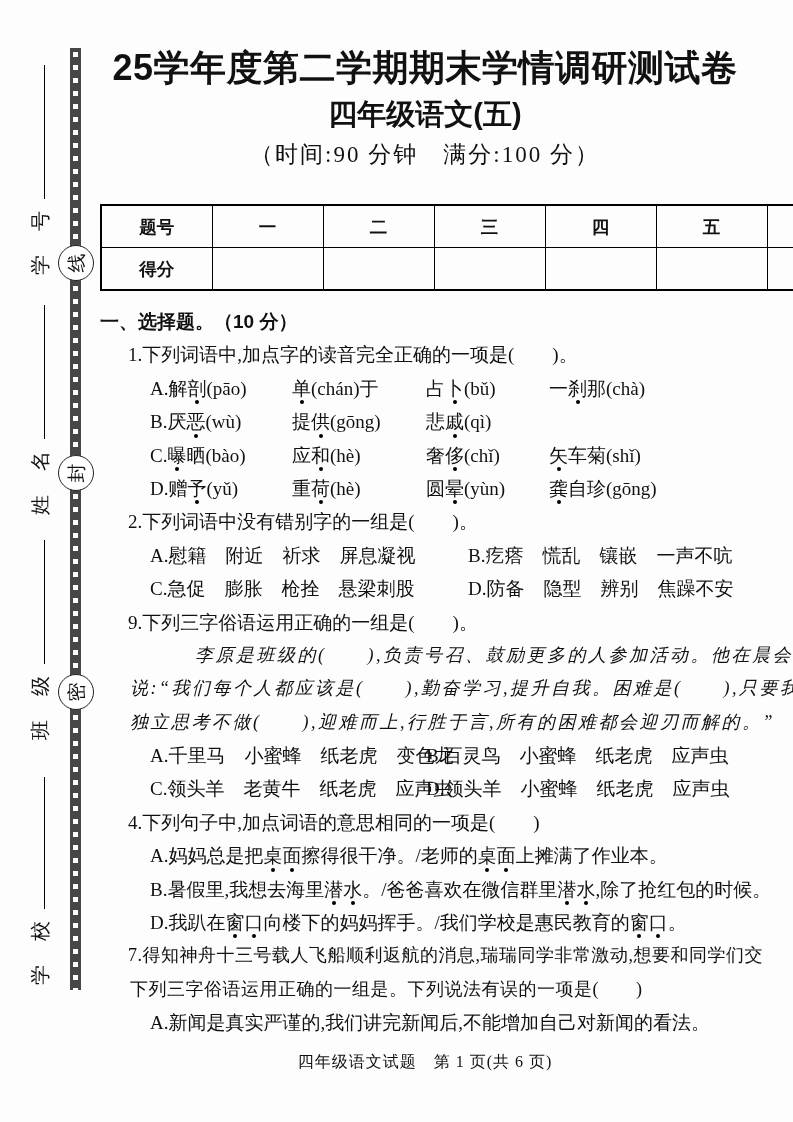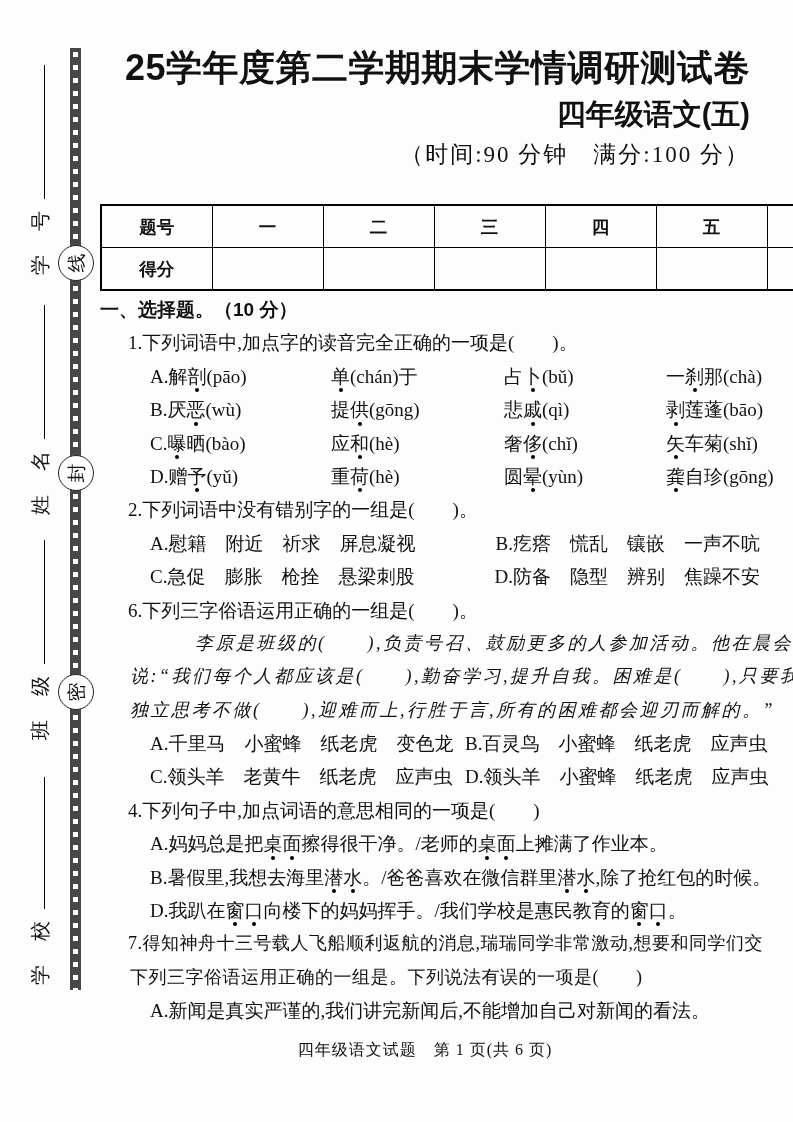--- a/index.html
+++ b/index.html
@@ -22,36 +22,36 @@
     transform:rotate(-90deg);font-size:20px;z-index:0;}
   .side-field .side-label{white-space:nowrap;letter-spacing:2px;}
   .side-field .side-line{flex:1;height:0;border-bottom:1.5px solid #000;margin-left:10px;margin-top:8px;}
   .sf1{left:-65px;top:155px;width:210px;}
   .sf2{left:-65px;top:395px;width:210px;}
   .sf3{left:-60px;top:625px;width:200px;}
   .sf4{left:-64px;top:866px;width:208px;}
 
   
   .content{position:absolute;left:100px;top:0;width:660px;}
-  .head{width:650px;text-align:right;padding-top:46px;}
+  .head{width:650px;text-align:center;padding-top:46px;}
   .title{font-size:36px;line-height:44px;letter-spacing:0.5px;white-space:nowrap;}
   .subtitle{font-size:29px;line-height:36px;margin-top:6px;}
   .meta{font-size:23px;line-height:28px;margin-top:9px;letter-spacing:2px;}
 
   table.score{border-collapse:collapse;margin-top:35px;width:779px;table-layout:fixed;}
   table.score td{border:1px solid #000;height:39px;text-align:center;vertical-align:middle;
     font-size:17.5px;}
   table.score{border:2px solid #000;}
   table.score td.hd{font-family:"Liberation Sans","DejaVu Sans",sans-serif;font-weight:bold;}
 
   .line{height:33.4px;line-height:33.4px;font-size:19px;white-space:nowrap;}
-  .sect{margin-top:2px;font-size:19px;}
+  .sect{margin-top:14px;font-size:19px;}
   .num{padding-left:28px;}
   .cont{padding-left:30px;}
-  .opt{padding-left:50px;gap:39px;}
+  .opt{padding-left:50px;}
   .q1row{display:grid;grid-template-columns:142px 134px 123px auto;}
   .pair{display:flex;}
   .pair.q2 .left{width:318px;}
   .pair.q3 .left{width:276px;}
   .para{padding-left:30px;letter-spacing:2.5px;font-style:italic;font-size:18px;}
   .para.p1{padding-left:95px;}
   .q5line{font-size:18px;letter-spacing:0.5px;}
 
   .dot{position:relative;display:inline-block;}
   .dot::after{content:'';position:absolute;left:50%;margin-left:-2px;bottom:1px;
@@ -127,21 +127,20 @@
   <div class="line opt q1row">
     <span>A.解<span class="dot">剖</span>(pāo)</span>
       <span><span class="dot">单</span>(chán)于</span>
       <span>占<span class="dot">卜</span>(bǔ)</span>
       <span>一<span class="dot">刹</span>那(chà)</span>
   </div>
   <div class="line opt q1row">
     <span>B.厌<span class="dot">恶</span>(wù)</span>
       <span>提<span class="dot">供</span>(gōng)</span>
       <span>悲<span class="dot">戚</span>(qì)</span>
-      <span><span class="dot">剥</span>莲蓬(bāo)</span>
   </div>
   <div class="line opt q1row">
     <span>C.<span class="dot">曝</span>晒(bào)</span>
       <span>应<span class="dot">和</span>(hè)</span>
       <span>奢<span class="dot">侈</span>(chǐ)</span>
       <span><span class="dot">矢</span>车菊(shǐ)</span>
   </div>
   <div class="line opt q1row">
     <span>D.赠<span class="dot">予</span>(yǔ)</span>
       <span>重<span class="dot">荷</span>(hè)</span>
@@ -152,21 +151,21 @@
   <div class="line num">2.下列词语中没有错别字的一组是(　　)。</div>
   <div class="line opt pair q2">
     <span class="left">A.慰籍　附近　祈求　屏息凝视</span>
       <span>B.疙瘩　慌乱　镶嵌　一声不吭</span>
   </div>
   <div class="line opt pair q2">
     <span class="left">C.急促　膨胀　枪拴　悬梁刺股</span>
       <span>D.防备　隐型　辨别　焦躁不安</span>
   </div>
 
-  <div class="line num">6.下列三字俗语运用正确的一组是(　　)。</div>
+  <div class="line num">9.下列三字俗语运用正确的一组是(　　)。</div>
   <div class="line para p1">李原是班级的(　　),负责号召、鼓励更多的人参加活动。他在晨会演讲中</div>
   <div class="line para">说:“我们每个人都应该是(　　),勤奋学习,提升自我。困难是(　　),只要我们</div>
   <div class="line para">独立思考不做(　　),迎难而上,行胜于言,所有的困难都会迎刃而解的。”</div>
   <div class="line opt pair q3">
     <span class="left">A.千里马　小蜜蜂　纸老虎　变色龙</span>
       <span>B.百灵鸟　小蜜蜂　纸老虎　应声虫</span>
   </div>
   <div class="line opt pair q3">
     <span class="left">C.领头羊　老黄牛　纸老虎　应声虫</span>
       <span>D.领头羊　小蜜蜂　纸老虎　应声虫</span>

